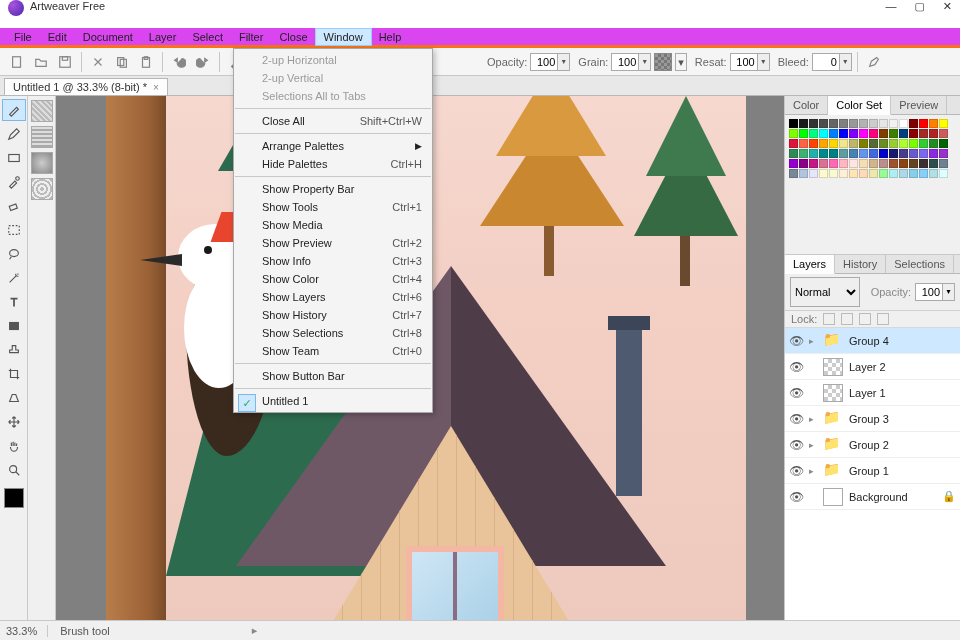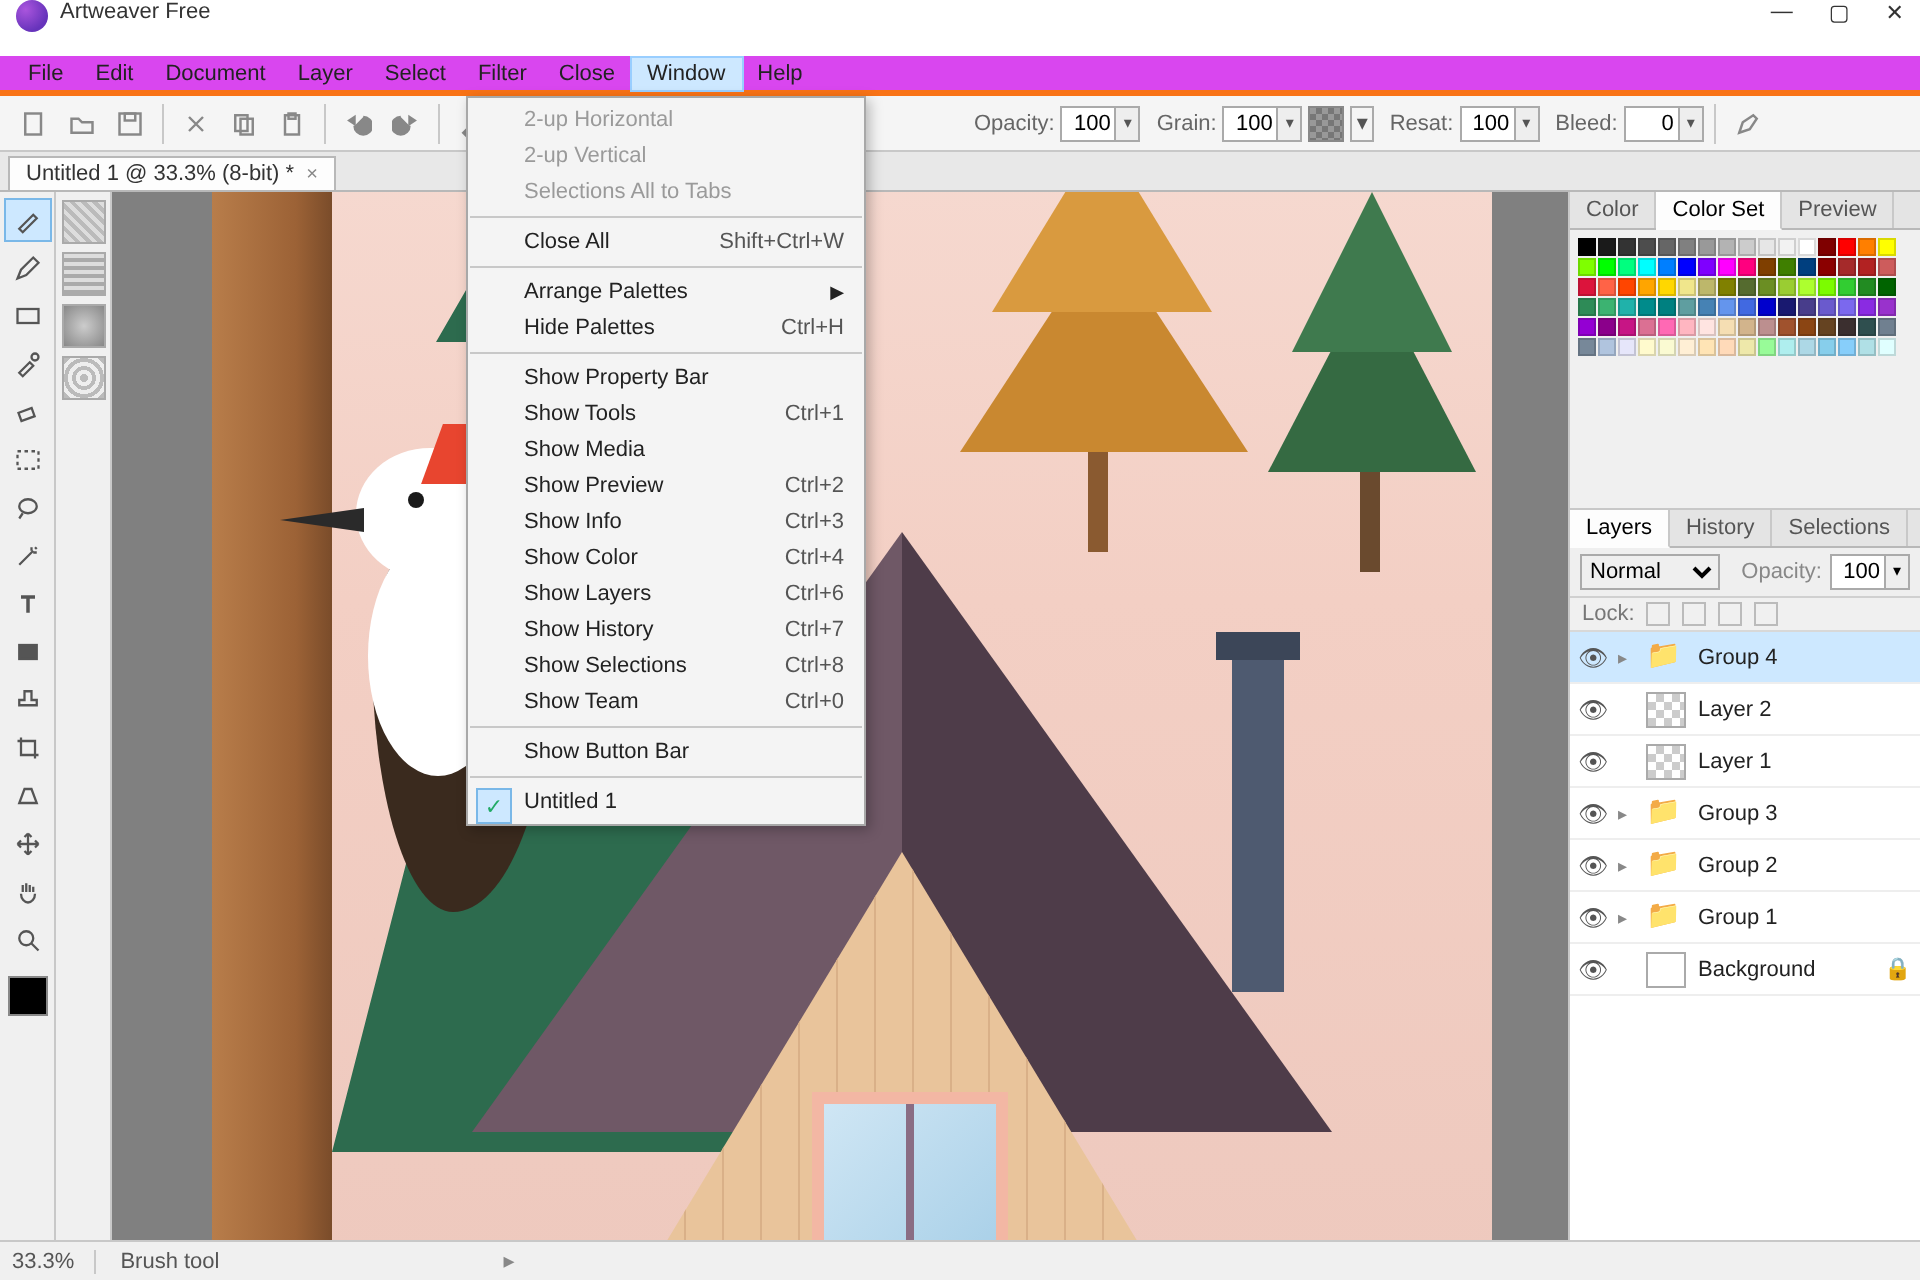--- a/index.html
+++ b/index.html
@@ -36,21 +36,21 @@
 .canvas{position:absolute;left:50px;top:-20px;width:640px;height:560px}
 .rightpanels{width:176px;background:#f0f0f0;border-left:1px solid #c8c8c8;display:flex;flex-direction:column}
 .paneltabs{display:flex;background:#e4e4e4;border-bottom:1px solid #b8b8b8}
 .ptab{padding:3px 8px;font-size:11px;color:#555;border-right:1px solid #c8c8c8}
 .ptab.active{background:#fdfdfd;color:#000;border-bottom:1px solid #fdfdfd;margin-bottom:-1px}
 .colorgrid{padding:4px;display:grid;grid-template-columns:repeat(16,9px);grid-auto-rows:9px;gap:1px}
 .colorgrid div{border:0.5px solid rgba(0,0,0,0.15)}
 .spacer{flex:0 0 72px}
 .layerspanel{flex:1;display:flex;flex-direction:column;border-top:1px solid #c8c8c8}
 .layerheader{display:flex;align-items:center;gap:4px;padding:3px 5px;background:#efefef;border-bottom:1px solid #d0d0d0}
-.layerheader select{font-size:11px;width:70px;height:18px;border:1px solid #aaa}
+.layerheader select{font-size:11px;width:70px;height:30px;border:1px solid #aaa}
 .lockrow{display:flex;align-items:flex-end;gap:6px;padding:2px 6px;font-size:10px;color:#777;border-bottom:1px solid #d8d8d8}
 .lockrow .lk{width:12px;height:12px;border:1px solid #bbb}
 .layerlist{flex:1;overflow:auto;background:#fff}
 .lrow{display:flex;align-items:center;height:26px;border-bottom:1px solid #eee;padding:0 4px;gap:6px}
 .lrow.sel{background:#cde8ff}
 .eye{width:14px;text-align:center;color:#555;font-size:12px}
 .thumb{width:20px;height:18px;border:1px solid #aaa;background:#fff}
 .thumb.checker{background:repeating-conic-gradient(#ccc 0 25%,#fff 0 50%) 0 0/8px 8px}
 .thumb.folder{border:none;background:none;color:#b9a46a;font-size:14px;line-height:14px}
 .expand{width:8px;color:#888;font-size:9px}

